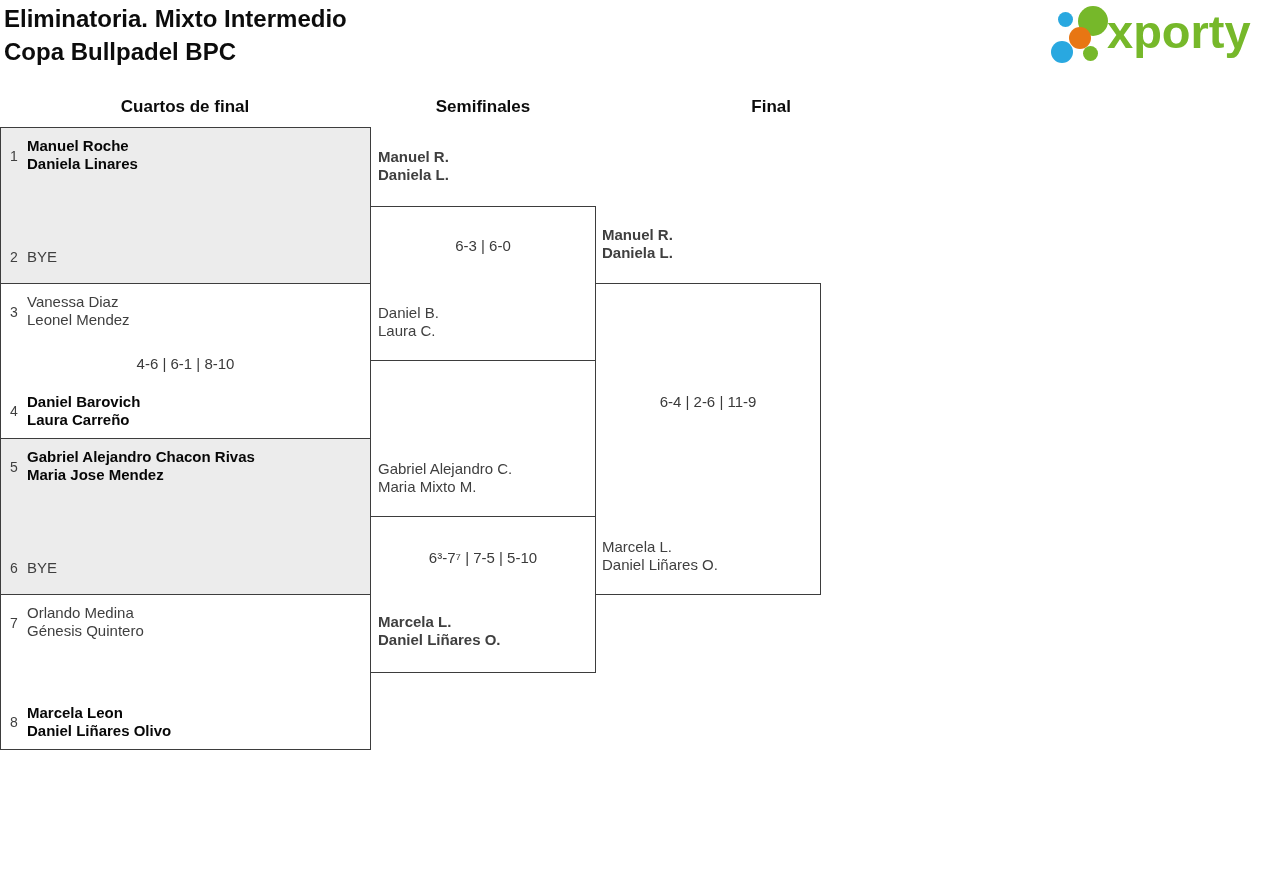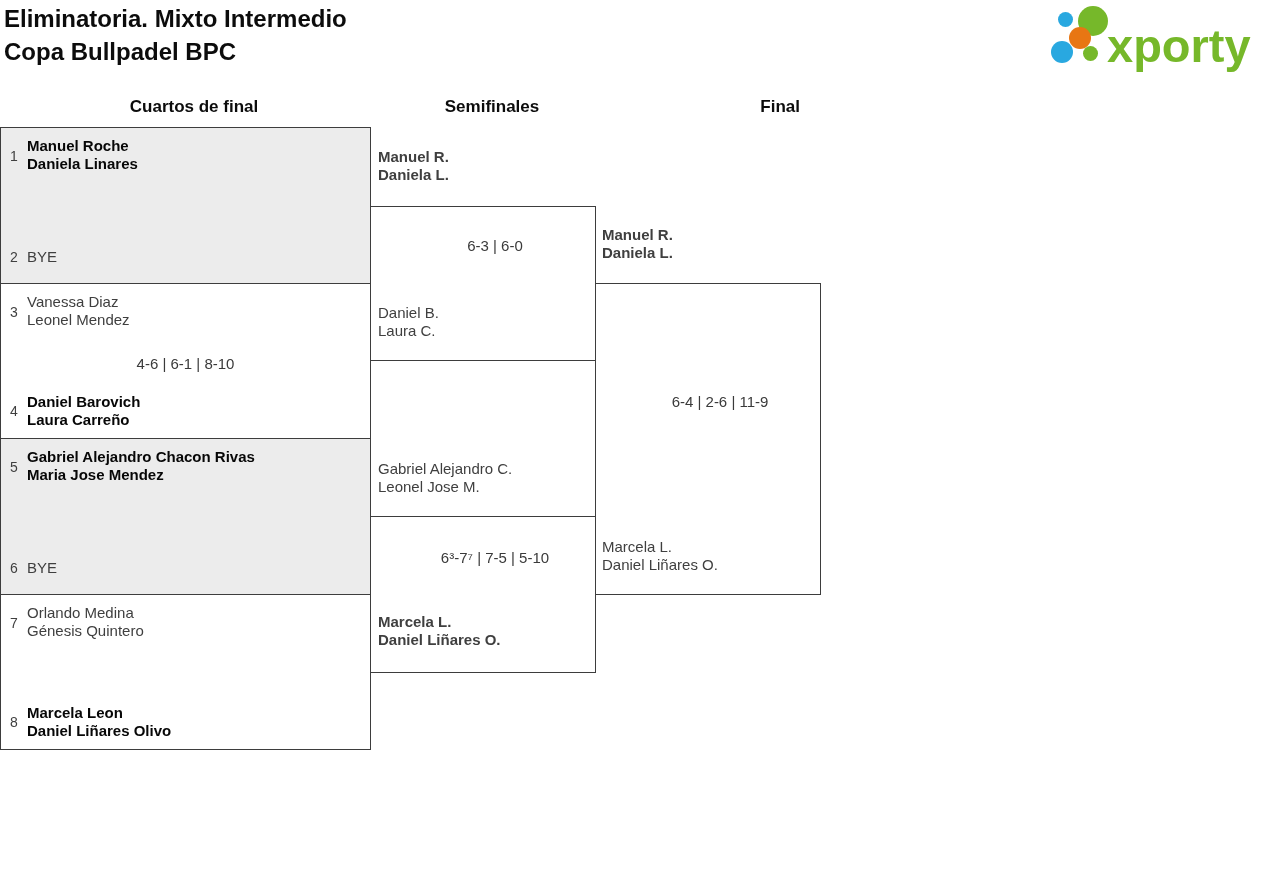--- a/index.html
+++ b/index.html
@@ -2,30 +2,30 @@
 <html><head>
 <meta charset="utf-8">
 <style>
   html,body{margin:0;padding:0;background:#fff;}
   .page{position:relative;width:1280px;height:883px;background:#ffffff;overflow:hidden;
         font-family:"Liberation Sans","DejaVu Sans",sans-serif;color:#111;}
 
   
   .title{position:absolute;left:4px;top:2px;font-size:24px;font-weight:700;
          line-height:33px;color:#0c0c0c;}
-  .logo-word{position:absolute;left:1107px;top:16px;font-size:47px;font-weight:700;
+  .logo-word{position:absolute;left:1107px;top:2px;font-size:47px;font-weight:700;
              color:#76b82a;line-height:60px;letter-spacing:0px;}
   .dot{position:absolute;border-radius:50%;}
   .dot-blue{background:#29a8e0;}
   .dot-green{background:#76b82a;}
   .dot-orange{background:#e87613;}
 
   
   .col-header{position:absolute;top:97px;font-size:17px;font-weight:700;
-              text-align:center;color:#0c0c0c;margin-left:9px;}
+              text-align:center;color:#0c0c0c;}
   .hdr-qf{left:0;width:370px;}
   .hdr-sf{left:370px;width:226px;}
   .hdr-f{left:565px;width:226px;text-align:right;}
 
   
   .box{position:absolute;border:1px solid #3d3d3d;box-sizing:border-box;background:transparent;}
   .box.bye-fill{background:#ececec;}
   .qf-box{left:0;width:371px;}
   .qf1{top:127px;height:157px;}
   .qf2{top:283px;height:156px;}
@@ -50,21 +50,21 @@
          font-size:15px;color:#3a3a3a;line-height:17px;}
 
   
   .entry{position:absolute;font-size:15px;line-height:18px;color:#3f3f3f;white-space:nowrap;}
   .sf1-top{left:378px;top:148px;}
   .sf1-bot{left:378px;top:304px;}
   .sf2-top{left:378px;top:460px;}
   .sf2-bot{left:378px;top:613px;}
   .f-top{left:602px;top:226px;}
   .f-bot{left:602px;top:538px;}
-  .rscore{position:absolute;text-align:center;font-size:15px;color:#3a3a3a;line-height:17px;padding-left:12px;}
+  .rscore{position:absolute;text-align:center;font-size:15px;color:#3a3a3a;line-height:17px;}
   .sf1-score{left:370px;width:226px;top:237px;}
   .sf2-score{left:370px;width:226px;top:549px;}
   .f-score{left:595px;width:226px;top:393px;}
 </style>
 </head>
 <body>
 
 <div class="page">
 
   <div class="title">
@@ -141,21 +141,21 @@
     <span class="line" style="display:block">Daniela L.</span>
   </div>
   <div class="rscore sf1-score">6-3 | 6-0</div>
   <div class="entry sf1-bot">
     <span class="line" style="display:block">Daniel B.</span>
     <span class="line" style="display:block">Laura C.</span>
   </div>
 
   <div class="entry sf2-top">
     <span class="line" style="display:block">Gabriel Alejandro C.</span>
-    <span class="line" style="display:block">Leonel Jose M.</span>
+    <span class="line" style="display:block">Maria Mixto M.</span>
   </div>
   <div class="rscore sf2-score">6³-7⁷ | 7-5 | 5-10</div>
   <div class="entry sf2-bot winner">
     <span class="line" style="display:block">Marcela L.</span>
     <span class="line" style="display:block">Daniel Liñares O.</span>
   </div>
 
   <div class="entry f-top winner">
     <span class="line" style="display:block">Manuel R.</span>
     <span class="line" style="display:block">Daniela L.</span>

